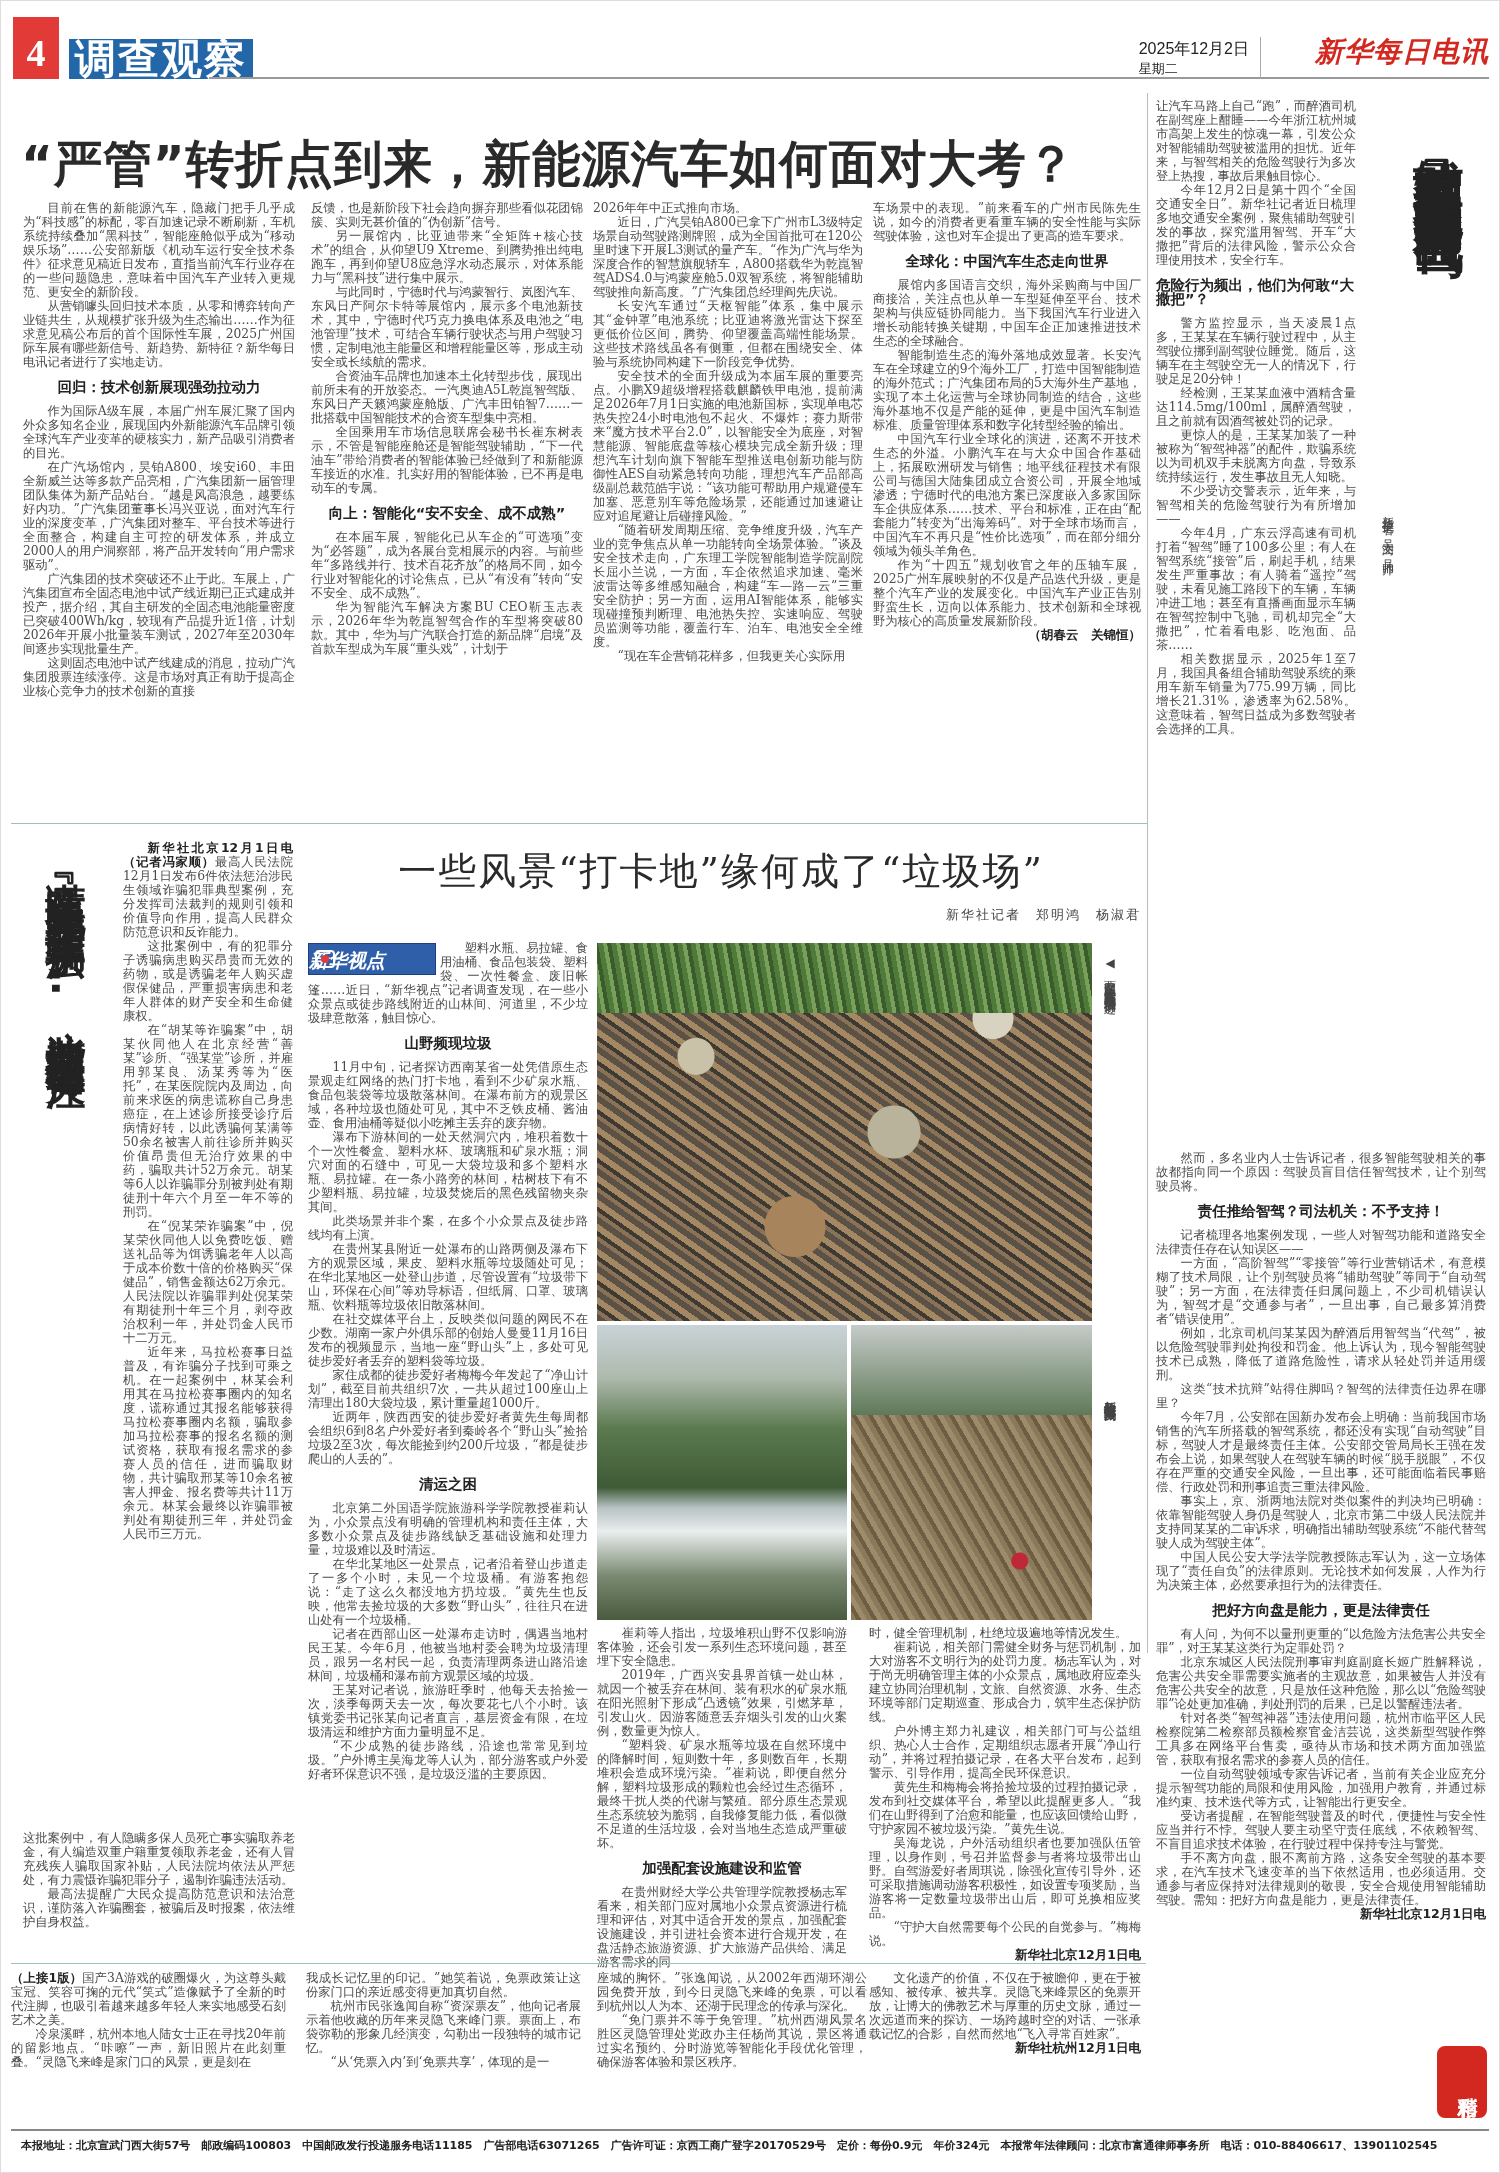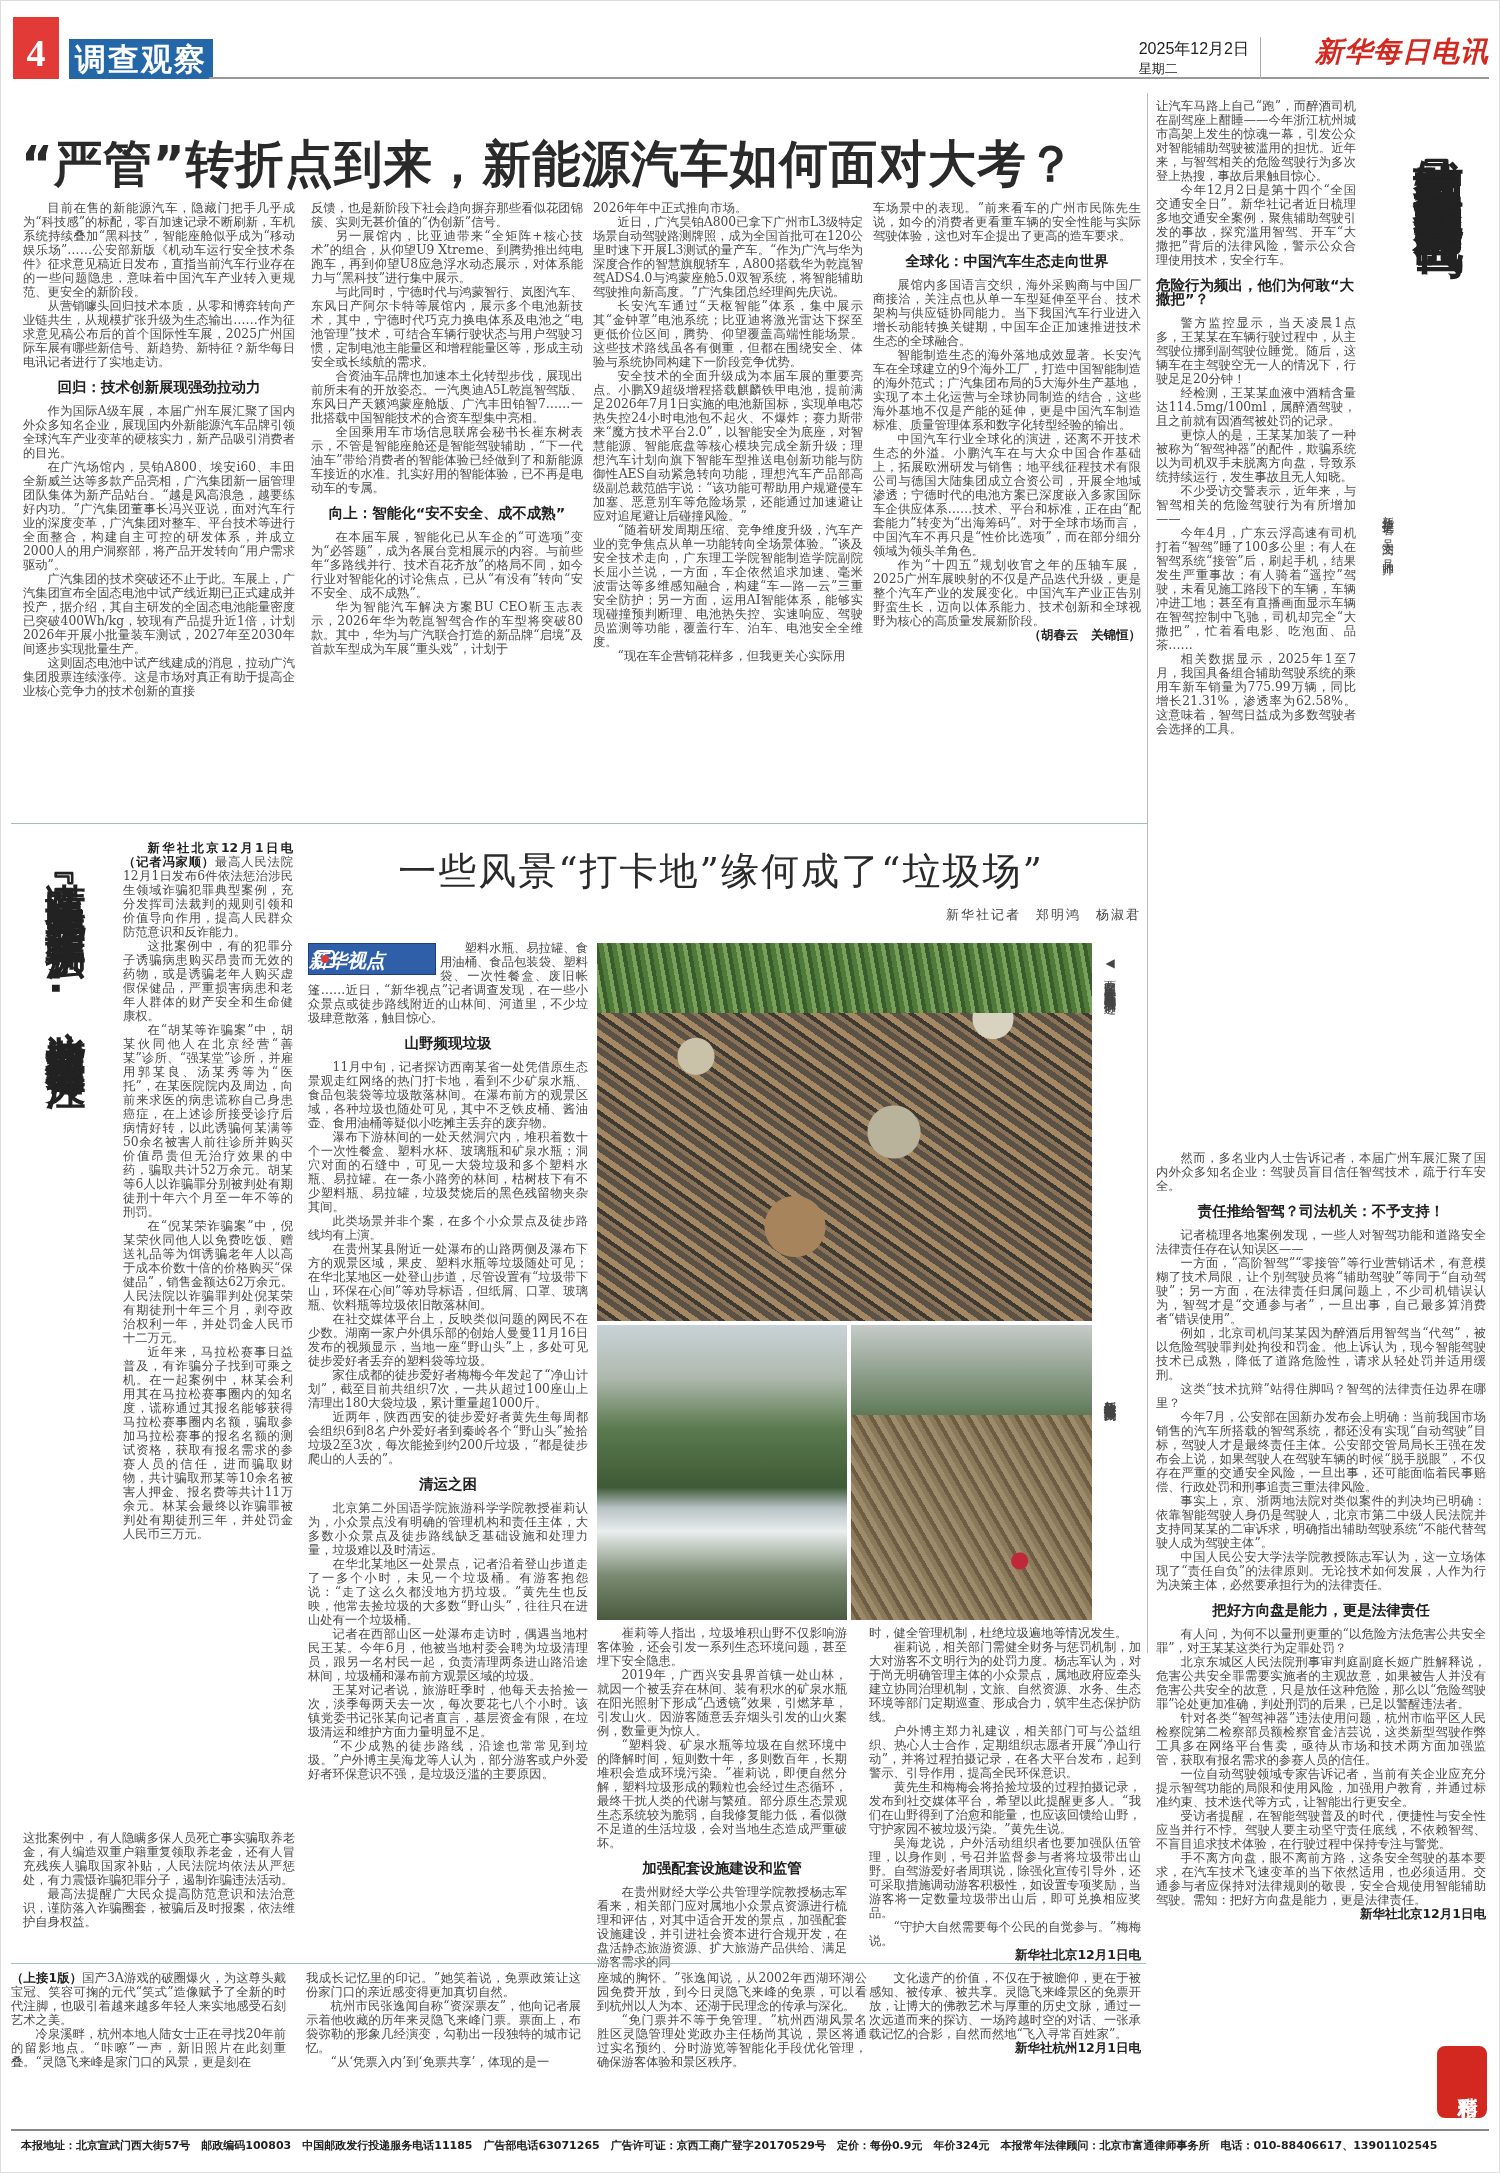--- a/index.html
+++ b/index.html
@@ -1,20 +1,20 @@
 <!DOCTYPE html>
 <html><head>
 <meta charset="utf-8">
 <style>
 *{box-sizing:border-box;margin:0;padding:0}
 body{width:1500px;height:2173px;background:#fff;font-family:"DejaVu Serif","Liberation Serif",serif;color:#333;position:relative;overflow:hidden}
 .page{position:absolute;left:0;top:0;width:1500px;height:2173px;border:1px solid #ddd}
 .masthead{position:absolute;left:8px;top:16px;width:1480px;height:62px}
 .pagenum{position:absolute;left:4px;top:0;width:46px;height:62px;background:#e23a36;color:#fff;font-family:"Liberation Serif",serif;font-weight:bold;font-size:38px;text-align:center;line-height:72px}
-.section{position:absolute;left:60px;top:22px;height:40px;padding:0 6px;background:#2467a8;color:#fff;font-family:"DejaVu Sans",sans-serif;font-weight:bold;font-size:31px;line-height:40px;letter-spacing:2px}
+.section{position:absolute;left:60px;top:22px;height:40px;padding:0 6px;background:#2467a8;color:#fff;font-family:"DejaVu Sans",sans-serif;font-weight:bold;font-size:41px;line-height:40px;letter-spacing:2px}
 .mh-line{position:absolute;left:200px;right:0;top:60px;border-top:2px solid #999}
 .date{position:absolute;right:240px;top:22px;font-family:"Liberation Sans",sans-serif;font-size:16px;color:#222;line-height:20px}
 .date .wk{font-size:13px}
 .sep{position:absolute;right:228px;top:20px;height:42px;border-left:1px solid #aaa}
 .logo{position:absolute;right:0;top:16px;font-family:"DejaVu Serif",serif;font-weight:bold;font-style:italic;color:#d2281f;font-size:28px;letter-spacing:1px}
 .h1{position:absolute;left:20px;top:130px;width:1100px;font-family:"DejaVu Sans",sans-serif;font-weight:bold;font-size:50px;color:#2a2a2a;letter-spacing:1px;transform:scaleX(.97);transform-origin:left}
 .col{position:absolute;font-size:12.3px;line-height:14px;text-align:justify;color:#4a4a4a}
 .col p{text-indent:2em}
 .subhead{font-family:"DejaVu Sans",sans-serif;font-weight:bold;font-size:14.5px;color:#222;text-align:center;margin:11px 0 10px}
 .byline-v{position:absolute;writing-mode:vertical-rl;font-size:12px;color:#444;letter-spacing:2px}
@@ -117,21 +117,21 @@
     <div class="subhead" style="text-align:left">危险行为频出，他们为何敢“大撒把”？</div>
     <p>警方监控显示，当天凌晨1点多，王某某在车辆行驶过程中，从主驾驶位挪到副驾驶位睡觉。随后，这辆车在主驾驶空无一人的情况下，行驶足足20分钟！</p>
     <p>经检测，王某某血液中酒精含量达114.5mg/100ml，属醉酒驾驶，且之前就有因酒驾被处罚的记录。</p>
     <p>更惊人的是，王某某加装了一种被称为“智驾神器”的配件，欺骗系统以为司机双手未脱离方向盘，导致系统持续运行，发生事故且无人知晓。</p>
     <p>不少受访交警表示，近年来，与智驾相关的危险驾驶行为有所增加——</p>
     <p>今年4月，广东云浮高速有司机打着“智驾”睡了100多公里；有人在智驾系统“接管”后，刷起手机，结果发生严重事故；有人骑着“遥控”驾驶，未看见施工路段下的车辆，车辆冲进工地；甚至有直播画面显示车辆在智驾控制中飞驰，司机却完全“大撒把”，忙着看电影、吃泡面、品茶……</p>
     <p>相关数据显示，2025年1至7月，我国具备组合辅助驾驶系统的乘用车新车销量为775.99万辆，同比增长21.31%，渗透率为62.58%。这意味着，智驾日益成为多数驾驶者会选择的工具。</p>
   </div>
 
   <div class="col" style="left:1155px;top:1150px;width:330px">
-    <p>然而，多名业内人士告诉记者，本届广州车展汇聚了国内外众多知名企业：驾驶员盲目信任智驾技术，疏于行车安全。</p>
+    <p>然而，多名业内人士告诉记者，很多智能驾驶相关的事故都指向同一个原因：驾驶员盲目信任智驾技术，让个别驾驶员将。</p>
     <div class="subhead">责任推给智驾？司法机关：不予支持！</div>
     <p>记者梳理各地案例发现，一些人对智驾功能和道路安全法律责任存在认知误区——</p>
     <p>一方面，“高阶智驾”“零接管”等行业营销话术，有意模糊了技术局限，让个别驾驶员将“辅助驾驶”等同于“自动驾驶”；另一方面，在法律责任归属问题上，不少司机错误认为，智驾才是“交通参与者”，一旦出事，自己最多算消费者“错误使用”。</p>
     <p>例如，北京司机闫某某因为醉酒后用智驾当“代驾”，被以危险驾驶罪判处拘役和罚金。他上诉认为，现今智能驾驶技术已成熟，降低了道路危险性，请求从轻处罚并适用缓刑。</p>
     <p>这类“技术抗辩”站得住脚吗？智驾的法律责任边界在哪里？</p>
     <p>今年7月，公安部在国新办发布会上明确：当前我国市场销售的汽车所搭载的智驾系统，都还没有实现“自动驾驶”目标，驾驶人才是最终责任主体。公安部交管局局长王强在发布会上说，如果驾驶人在驾驶车辆的时候“脱手脱眼”，不仅存在严重的交通安全风险，一旦出事，还可能面临着民事赔偿、行政处罚和刑事追责三重法律风险。</p>
     <p>事实上，京、浙两地法院对类似案件的判决均已明确：依靠智能驾驶人身仍是驾驶人，北京市第二中级人民法院并支持同某某的二审诉求，明确指出辅助驾驶系统“不能代替驾驶人成为驾驶主体”。</p>
     <p>中国人民公安大学法学院教授陈志军认为，这一立场体现了“责任自负”的法律原则。无论技术如何发展，人作为行为决策主体，必然要承担行为的法律责任。</p>
     <div class="subhead">把好方向盘是能力，更是法律责任</div>
     <p>有人问，为何不以量刑更重的“以危险方法危害公共安全罪”，对王某某这类行为定罪处罚？</p>

